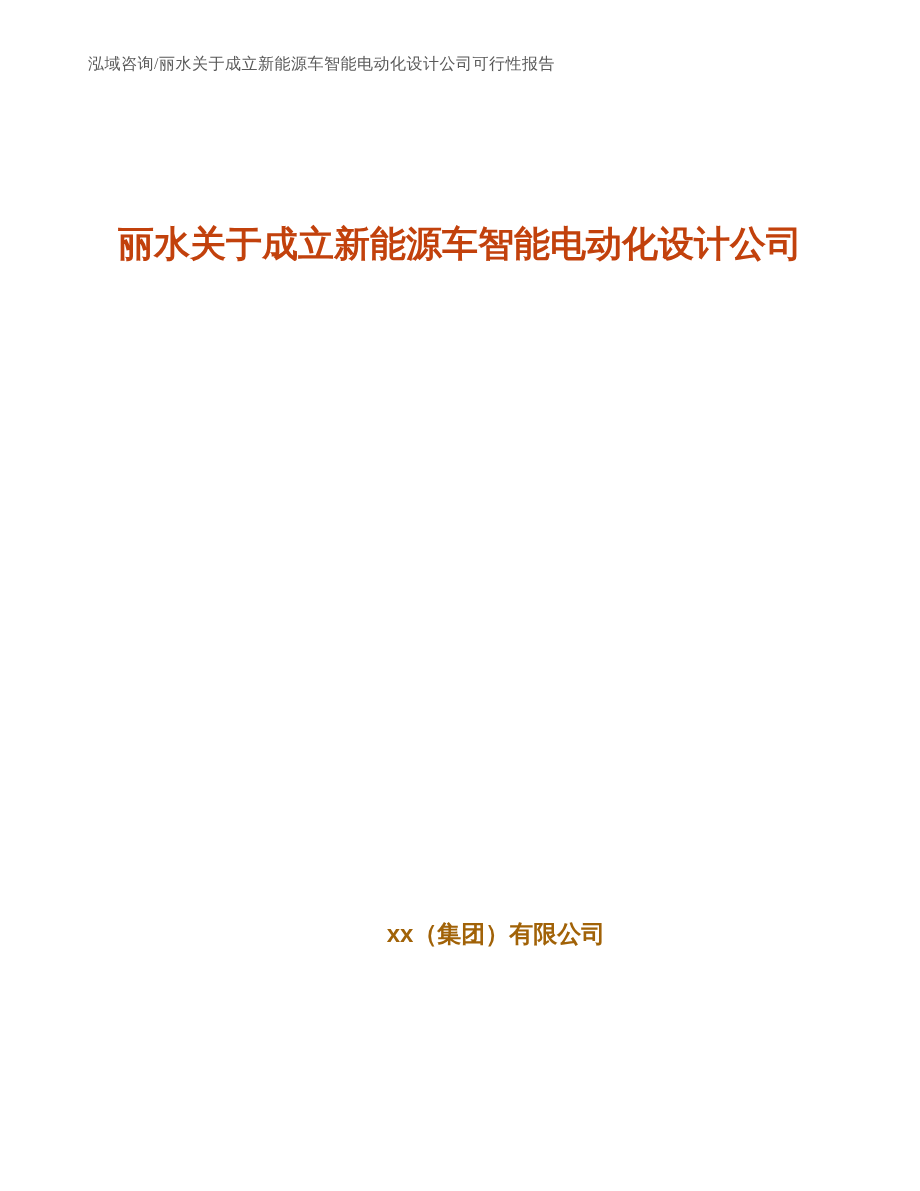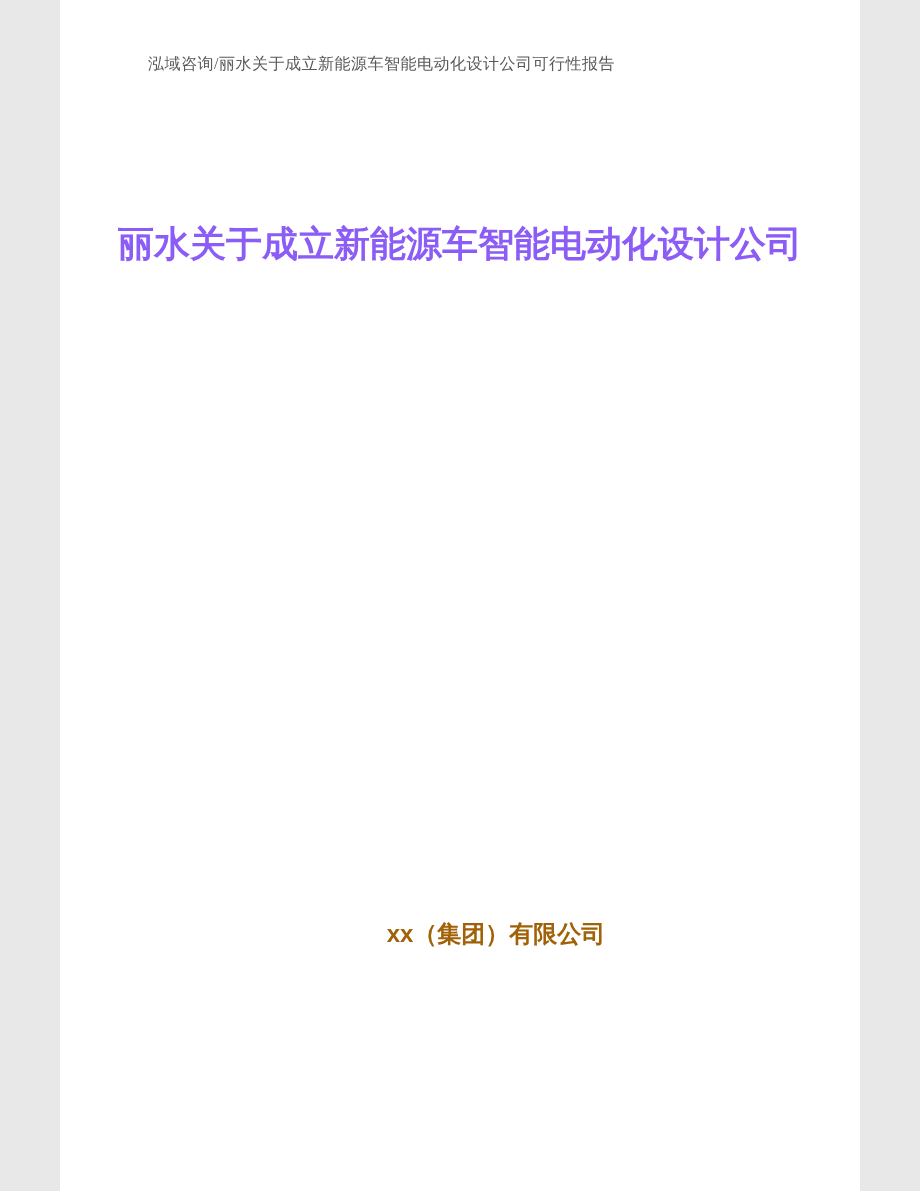--- a/index.html
+++ b/index.html
@@ -2,21 +2,21 @@
 <html><head>
 <meta charset="utf-8">
 <style>
   html, body {
     margin: 0;
     padding: 0;
     background: #e8e8e8;
   }
   .page {
     position: relative;
-    width: 800px;
+    width: 920px;
     height: 1191px;
     margin: 0 auto;
     background: #ffffff;
     overflow: hidden;
     font-family: "Liberation Sans", "DejaVu Sans", sans-serif;
   }
   .doc-header {
     position: absolute;
     left: 88px;
     top: 54px;
@@ -51,17 +51,17 @@
     line-height: 32px;
     white-space: nowrap;
   }
 </style>
 </head>
 <body>
 
 <div class="page">
   <div class="doc-header" style="color:#595959;">泓域咨询/丽水关于成立新能源车智能电动化设计公司可行性报告</div>
 
-  <div class="doc-title line1" style="color:#8b5cf6;">丽水关于成立新能源车智能电动化设计公司</div>
+  <div class="doc-title line1" style="color:#c2410c;">丽水关于成立新能源车智能电动化设计公司</div>
 
 
   <div class="doc-company" style="color:#a16207;margin-left:36px;">xx（集团）有限公司</div>
 </div>
 
 </body></html>

